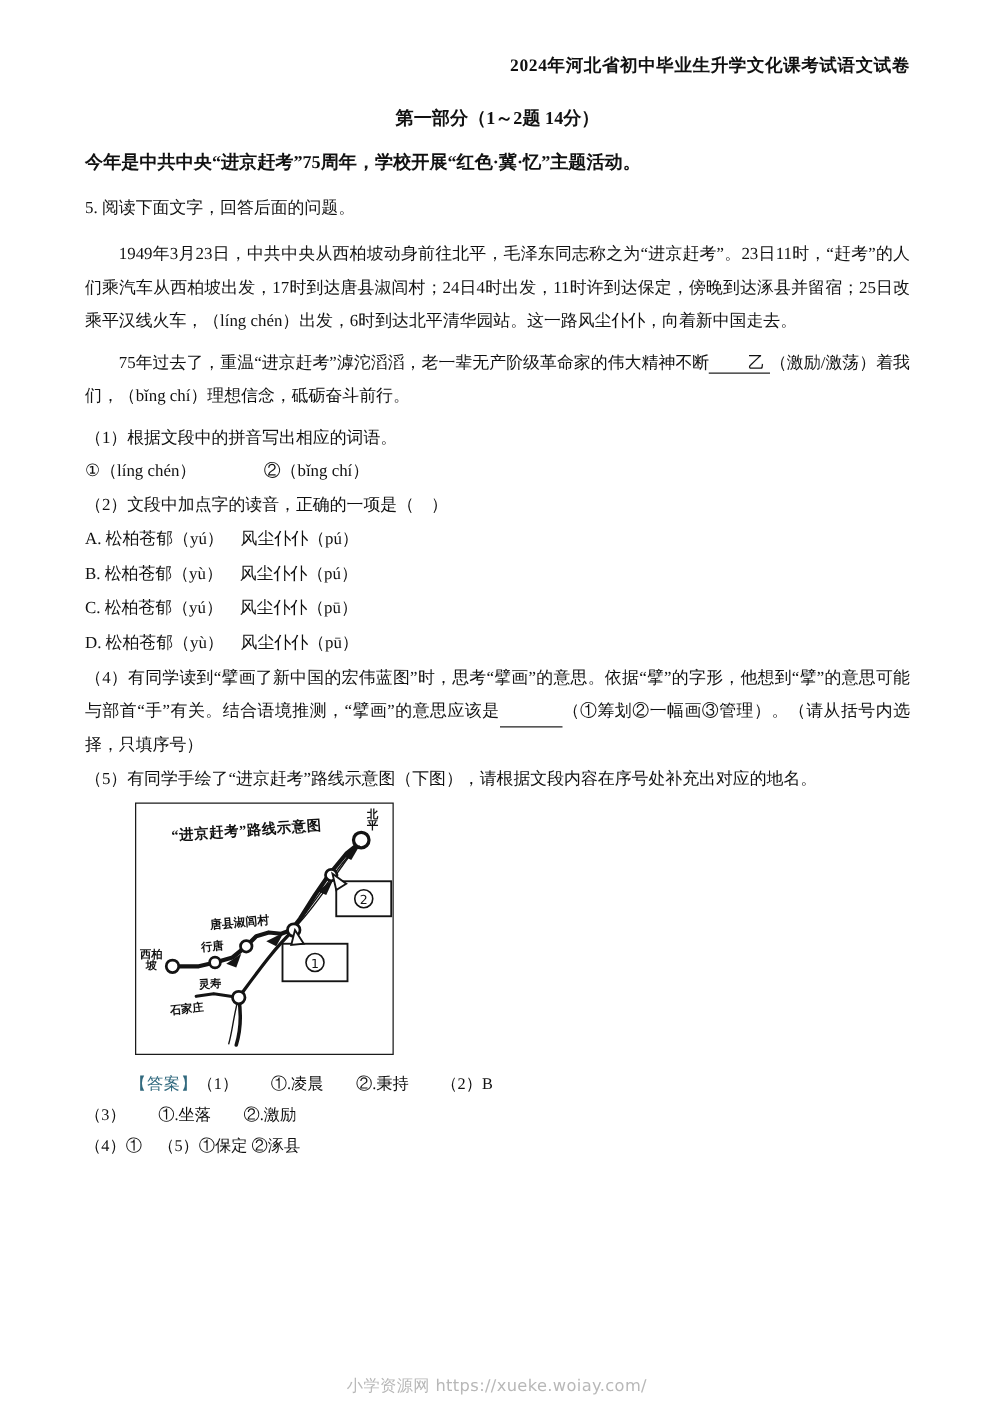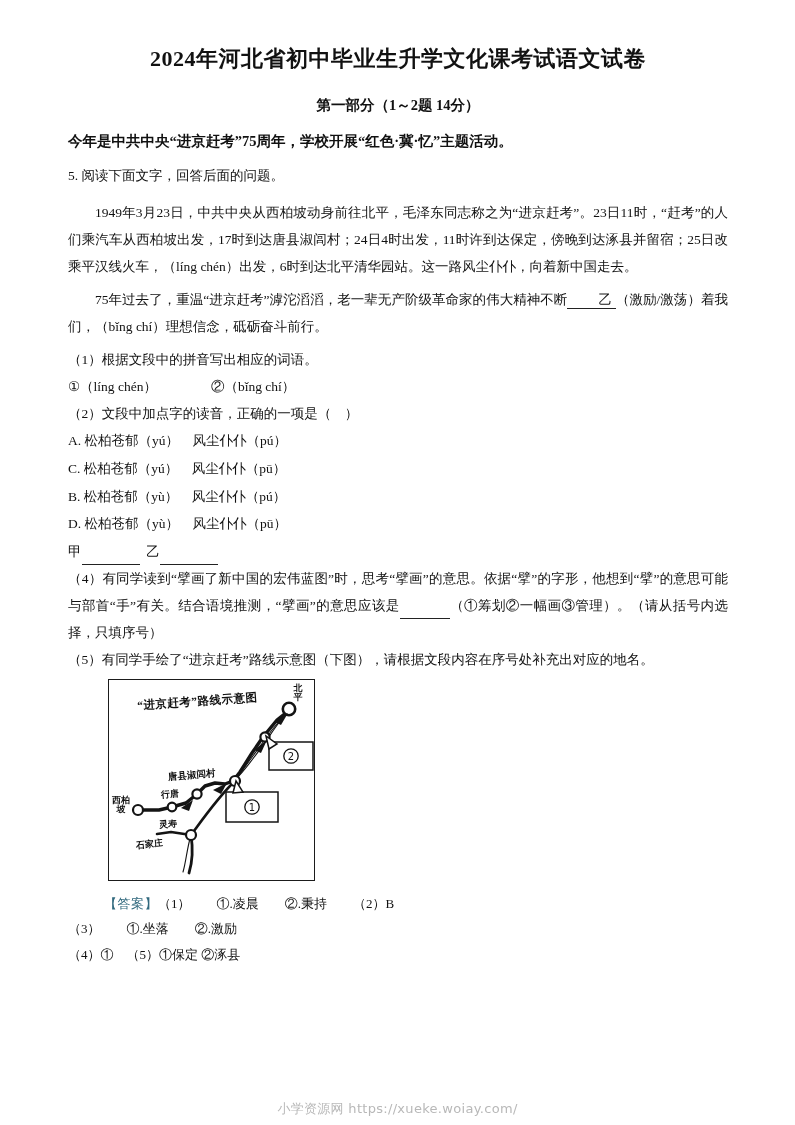--- a/index.html
+++ b/index.html
@@ -23,22 +23,22 @@
     padding: 0;
   }
   .content {
     position: absolute;
     left: 68px;
     top: 45px;
     width: 660px;
   }
 
   .doc-title {
-    text-align: center;
-    font-size: 22px;
+    text-align: right;
+    font-size: 14px;
     font-weight: bold;
     letter-spacing: 0.5px;
     margin: 0 0 22px 0;
     line-height: 1.3;
   }
   .part-title {
     text-align: center;
     font-size: 14.5px;
     font-weight: bold;
     margin: 0 0 16px 0;
@@ -153,26 +153,25 @@
 
     <p class="para"><span>75年过去了，重温“进京赶考”滹沱滔滔，老一辈无产阶级革命家的伟大精神不断</span><span class="blank-u">乙</span><span>（激励/激荡）着我们，（bǐng chí）理想信念，砥砺奋斗前行。</span></p>
 
     <p class="sub-q">（1）根据文段中的拼音写出相应的词语。</p>
 
     <p class="sub-q"><span>①（líng chén）　　　　②（bǐng chí）</span></p>
 
     <p class="sub-q">（2）文段中加点字的读音，正确的一项是（　）</p>
 
     <p class="opt">A. 松柏苍郁（yú）　风尘仆仆（pú）</p>
+    <p class="opt">B. 松柏苍郁（yù）　风尘仆仆（pú）</p>
     <p class="opt">C. 松柏苍郁（yú）　风尘仆仆（pū）</p>
-    <p class="opt">B. 松柏苍郁（yù）　风尘仆仆（pú）</p>
     <p class="opt">D. 松柏苍郁（yù）　风尘仆仆（pū）</p>
 
 
-    <p class="sub-q hang"><span>甲</span><span class="blank-e w60"></span>&nbsp;&nbsp;<span>乙</span><span class="blank-e w60"></span></p>
 
     <p class="sub-q"><span>（4）有同学读到“擘画了新中国的宏伟蓝图”时，思考“擘画”的意思。依据“擘”的字形，他想到“擘”的意思可能与部首“手”有关。结合语境推测，“擘画”的意思应该是</span><span class="blank-e w52"></span><span>（①筹划②一幅画③管理）。（请从括号内选择，只填序号）</span></p>
 
     <p class="sub-q">（5）有同学手绘了“进京赶考”路线示意图（下图），请根据文段内容在序号处补充出对应的地名。</p>
 
     <div class="map-wrap">
       <div class="map-box">
         <svg width="205" height="200" viewBox="0 0 205 200" xmlns="http://www.w3.org/2000/svg">
           <g fill="none" stroke="#141414" stroke-linecap="round" stroke-linejoin="round">
 

